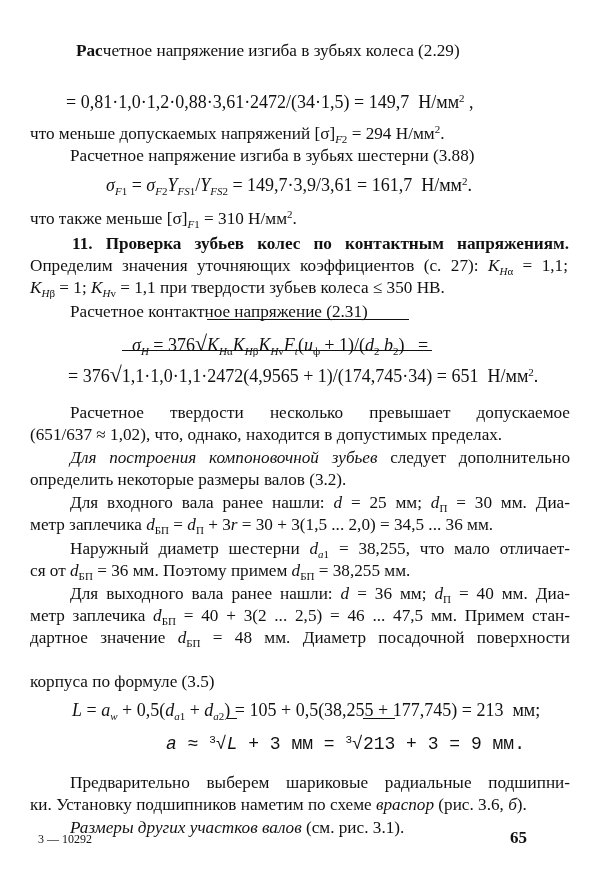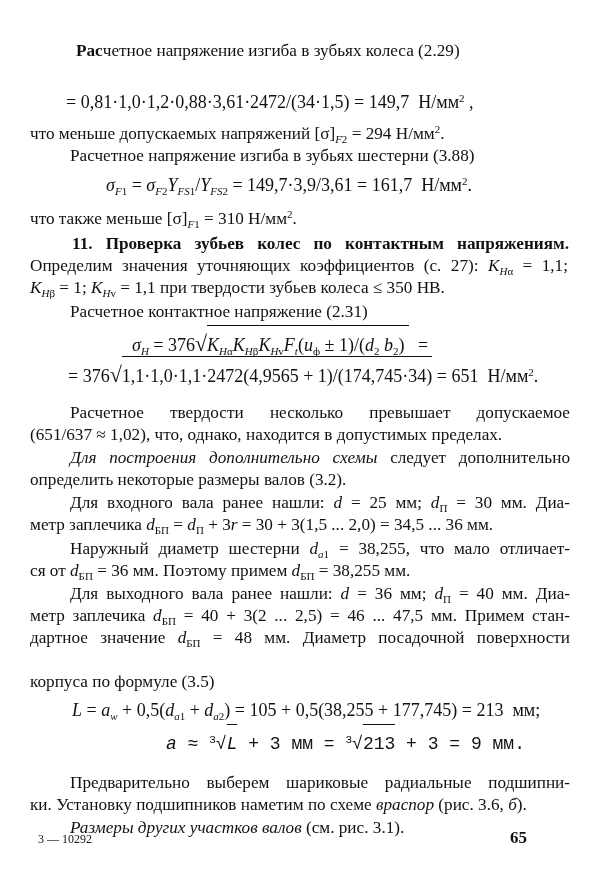--- a/index.html
+++ b/index.html
@@ -8,21 +8,21 @@
   .page { position: absolute; left: 0; top: 0; width: 600px; height: 880px; }
   .line { position: absolute; white-space: nowrap; font-size: 17.2px; line-height: 20px; }
   .p { left: 30px; }
   .ind { left: 70px; }
   .center { left: 0; width: 600px; text-align: center; }
   .b { font-weight: bold; }
   i, .it { font-style: italic; }
   sub { font-size: 11px; vertical-align: -4px; line-height: 0; }
   sup { font-size: 11px; vertical-align: 6px; line-height: 0; }
   .math { font-size: 18px; }
-  .sqrt { border-top: 1.4px solid #111; padding-top: 9px; }
+  .sqrt { border-top: 1.4px solid #111; padding-top: 15px; }
   .rad { font-size: 22px; }
   .footer-left { position: absolute; left: 38px; top: 822px; font-size: 12px; }
   .footer-right { position: absolute; left: 510px; top: 818px; font-size: 17px; font-weight: bold; }
 </style>
 </head>
 <body>
 
 <div class="page">
 
   <div class="line" style="left:76px; top:41px;"><span class="b">Рас</span>четное напряжение изгиба в зубьях колеса (2.29)</div>
@@ -47,21 +47,21 @@
   <div class="line ind" style="top:296px;margin-top:6px;">Расчетное контактное напряжение (2.31)</div>
 
   <div class="line math" style="left:132px; top:334px;"><i>σ</i><sub><i>H</i></sub> = 376<span class="rad">√</span><span class="sqrt"><i>K</i><sub><i>H</i>α</sub><i>K</i><sub><i>H</i>β</sub><i>K</i><sub><i>H</i>v</sub><i>F</i><sub><i>t</i></sub>(<i>u</i><sub>ф</sub> ± 1)/(<i>d</i><sub>2</sub> <i>b</i><sub>2</sub>)&nbsp;</span> &nbsp;=</div>
 
   <div class="line math" style="left:68px; top:365px;">= 376<span class="rad">√</span><span class="sqrt">1,1·1,0·1,1·2472(4,9565 + 1)/(174,745·34)</span> = 651&nbsp; Н/мм<sup>2</sup>.</div>
 
   <div class="line ind" style="top:403px; width:500px; text-align:justify; text-align-last:justify;">Расчетное твердости несколько превышает допускаемое</div>
 
   <div class="line p" style="top:425px;">(651/637 ≈ 1,02), что, однако, находится в допустимых пределах.</div>
 
-  <div class="line ind" style="top:448px; width:500px; text-align:justify; text-align-last:justify;"><i>Для построения дополнительно схемы</i> следует дополнительно</div>
+  <div class="line ind" style="top:448px; width:500px; text-align:justify; text-align-last:justify;"><i>Для построения компоновочной зубьев</i> следует дополнительно</div>
 
   <div class="line p" style="top:470px;">определить некоторые размеры валов (3.2).</div>
 
   <div class="line ind" style="top:493px; width:500px; text-align:justify; text-align-last:justify;">Для входного вала ранее нашли: <i>d</i> = 25 мм; <i>d</i><sub>П</sub> = 30 мм. Диа-</div>
 
   <div class="line p" style="top:515px;">метр заплечика <i>d</i><sub>БП</sub> = <i>d</i><sub>П</sub> + 3<i>r</i> = 30 + 3(1,5 ... 2,0) = 34,5 ... 36 мм.</div>
 
   <div class="line ind" style="top:539px; width:500px; text-align:justify; text-align-last:justify;">Наружный диаметр шестерни <i>d</i><sub><i>a</i>1</sub> = 38,255, что мало отличает-</div>
 
   <div class="line p" style="top:561px;">ся от <i>d</i><sub>БП</sub> = 36 мм. Поэтому примем <i>d</i><sub>БП</sub> = 38,255 мм.</div>

